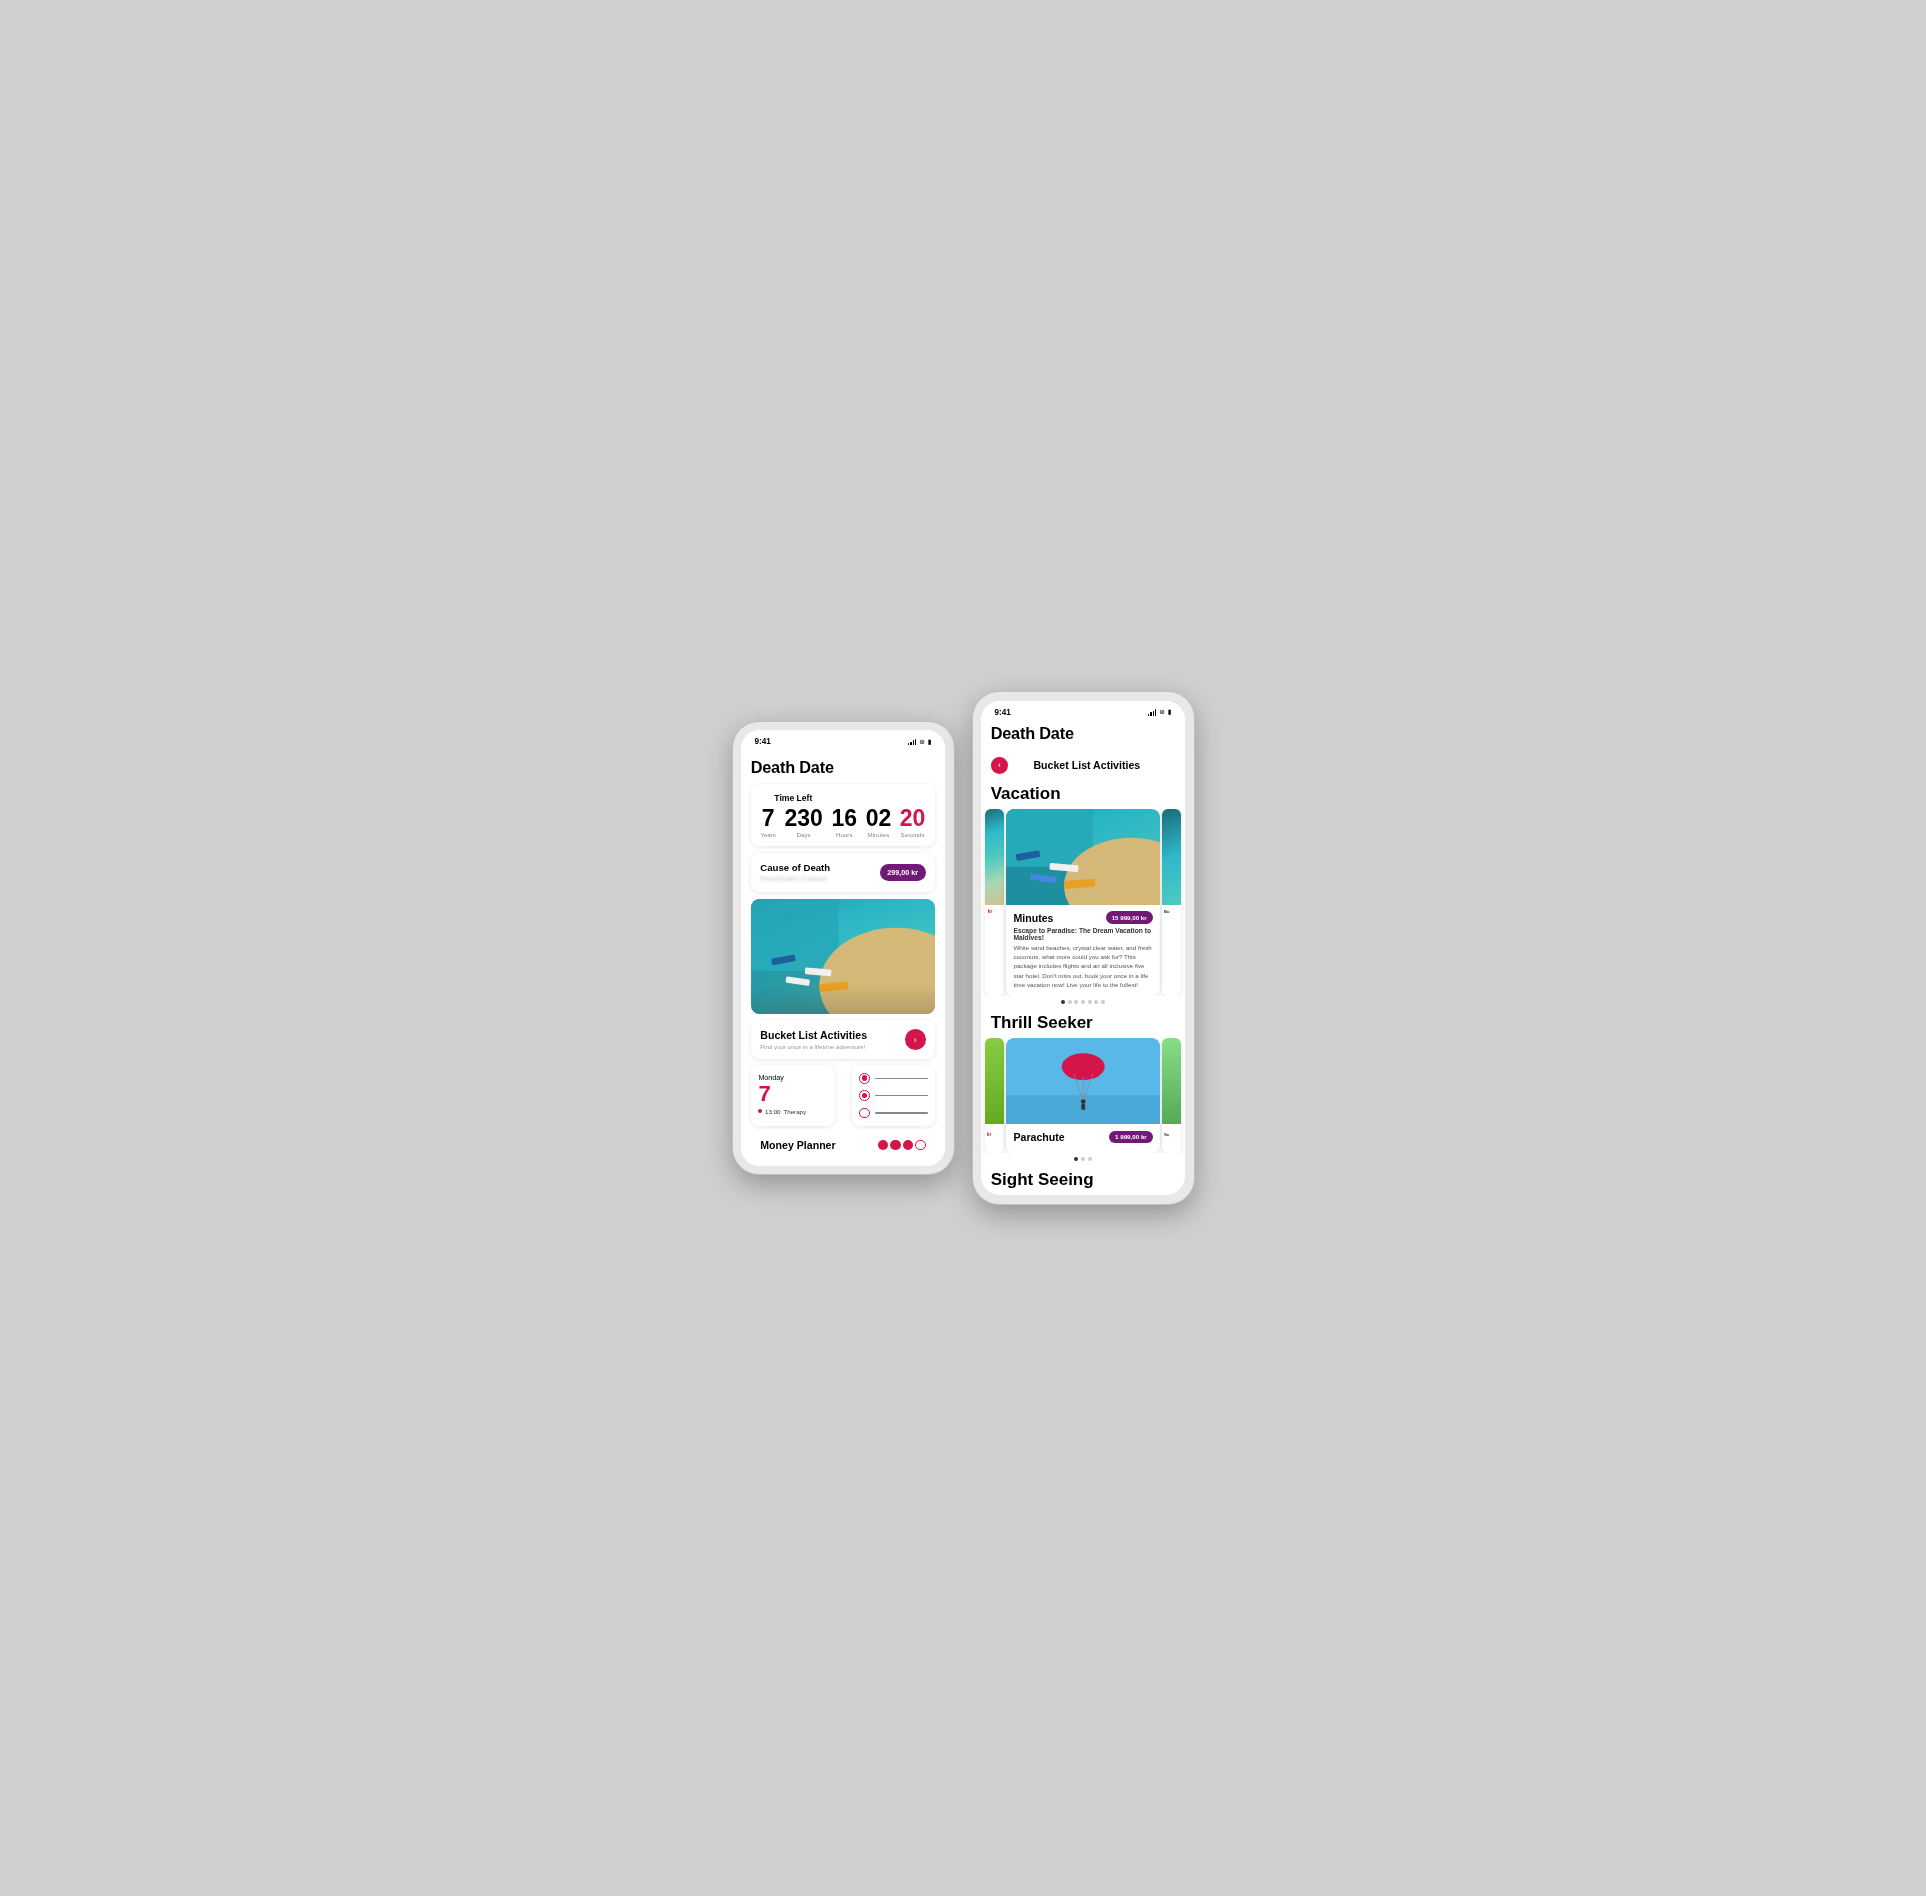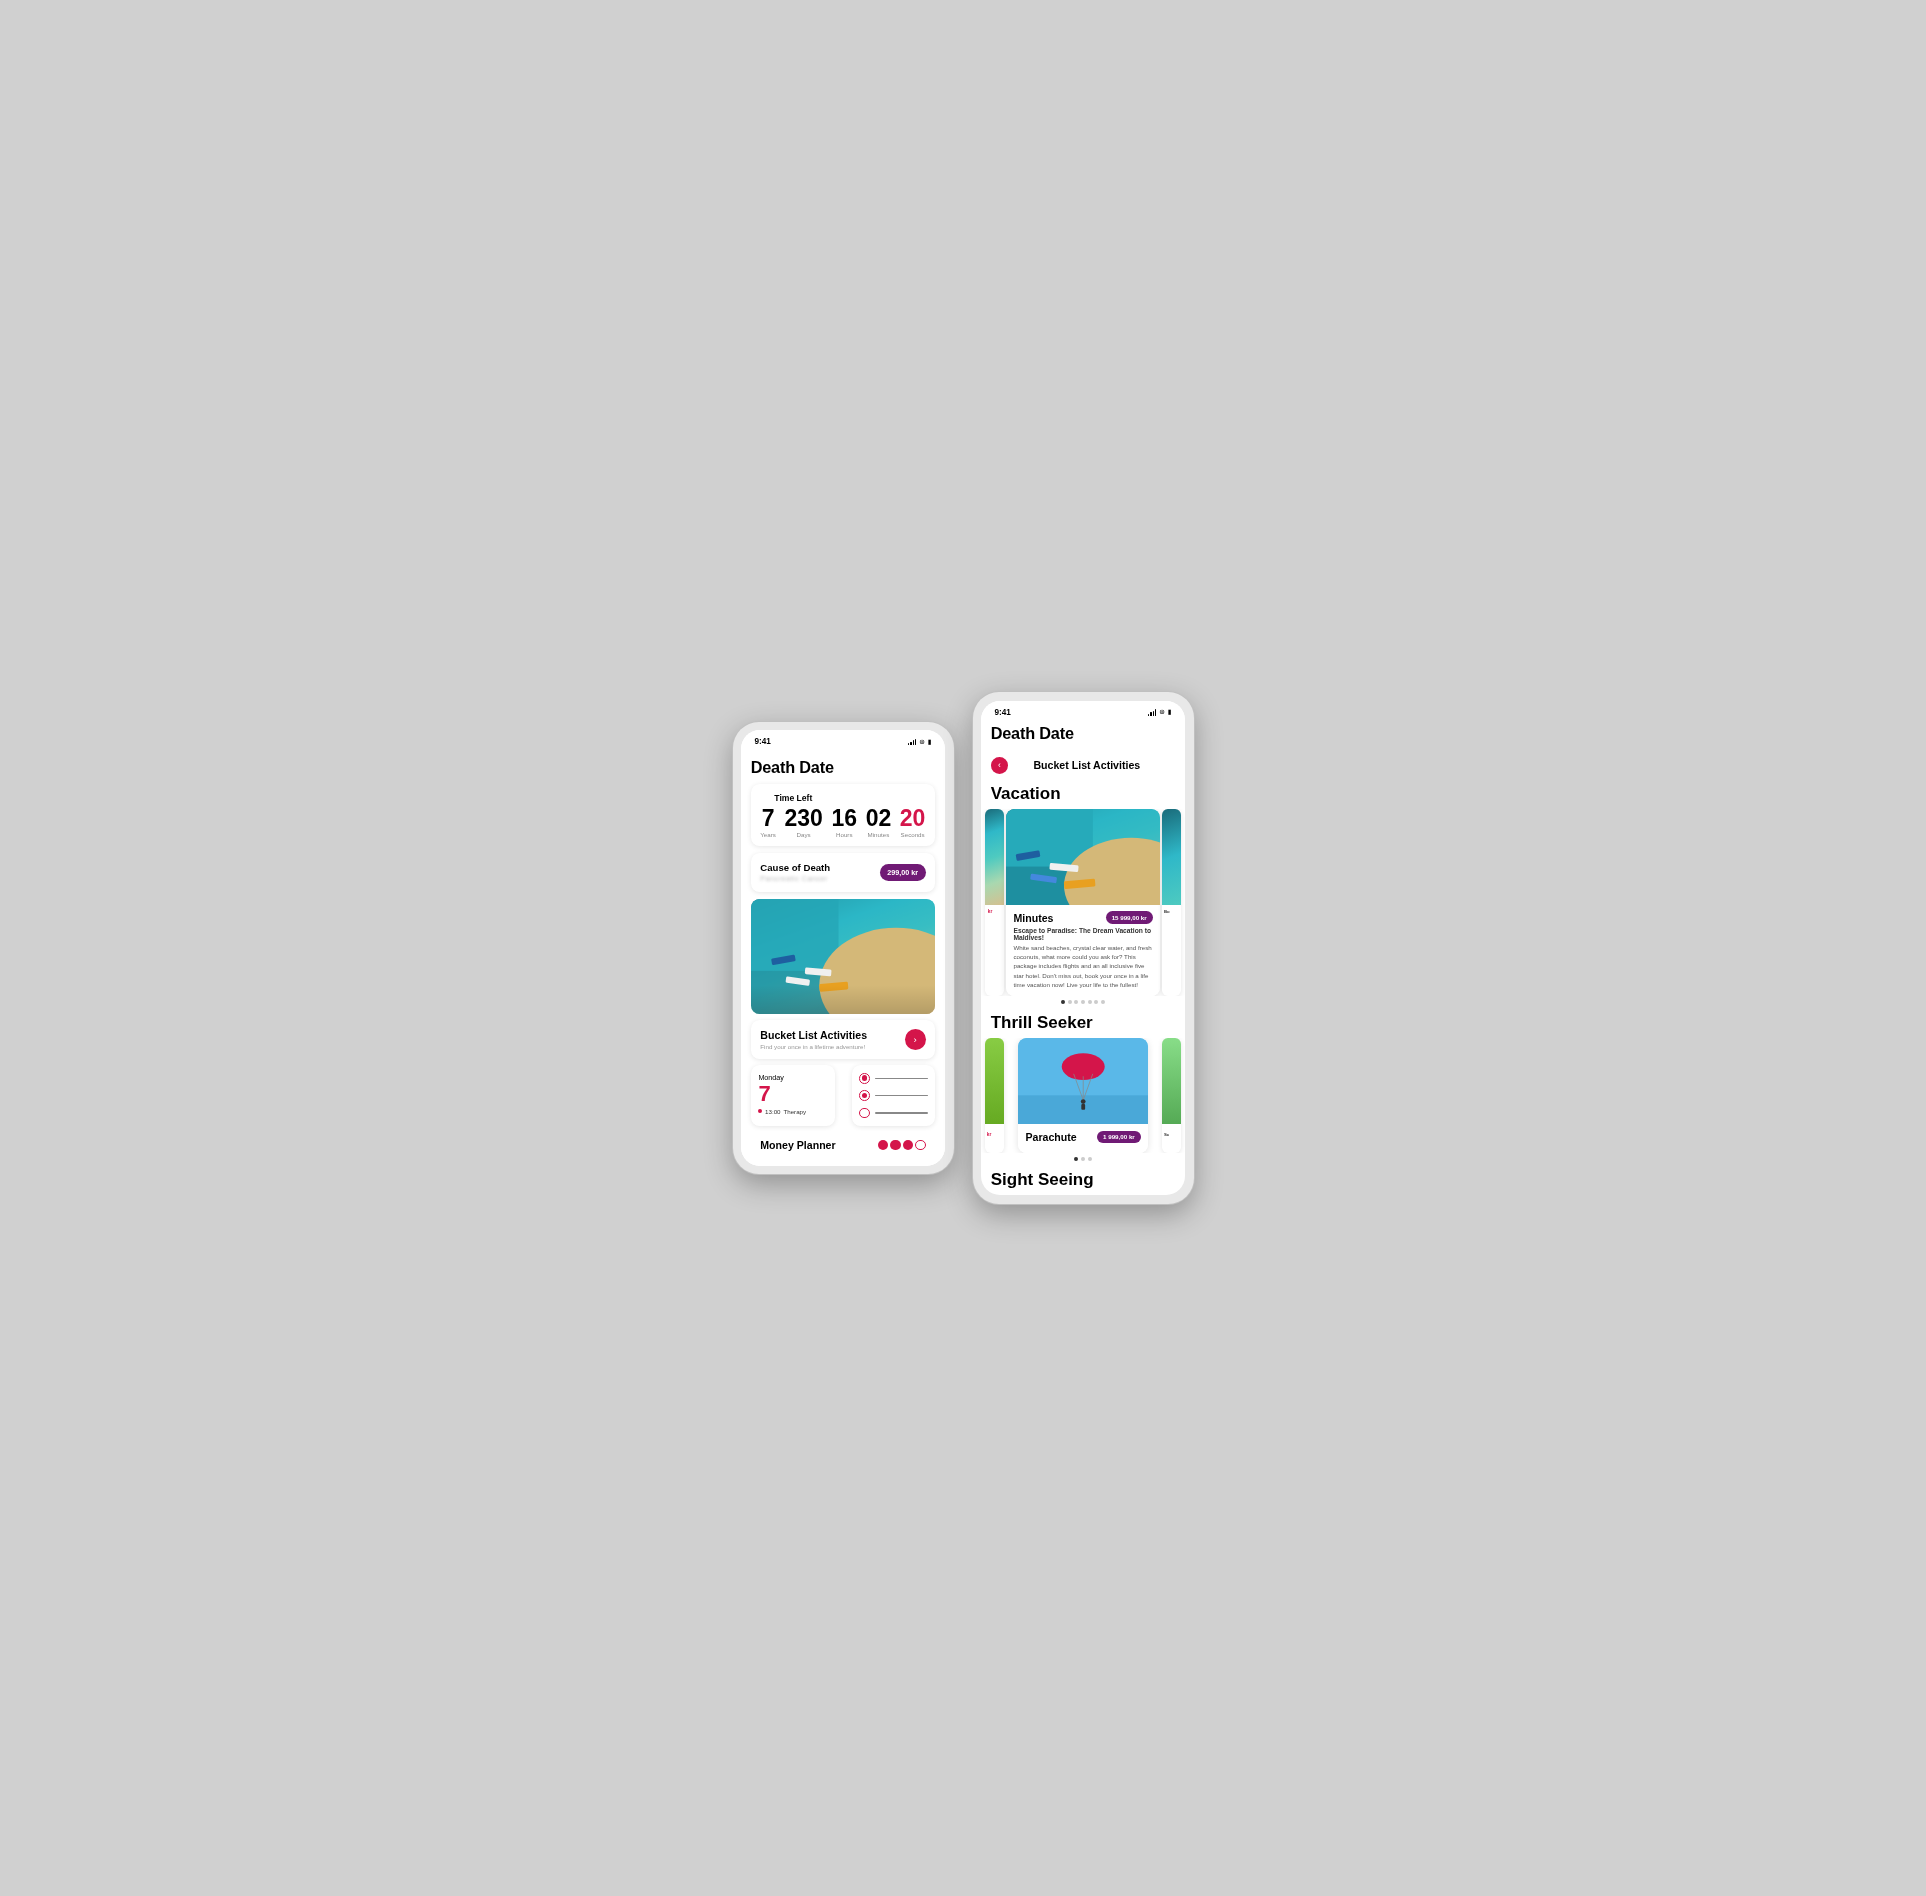--- a/index.html
+++ b/index.html
@@ -617,21 +617,21 @@
       <div class="dot"></div>
       <div class="dot"></div>
       <div class="dot"></div>
       <div class="dot"></div>
       <div class="dot"></div>
       <div class="dot"></div>
     </div>
 
     <div class="section-heading">Thrill Seeker</div>
 
-    <div style="display:flex; gap:12px; overflow:hidden;">
+    <div style="display:flex; gap:0; overflow:hidden;">
 
       <div style="width:19px;flex-shrink:0;background:#fff;border-radius:5.8px;overflow:hidden;box-shadow:0 1px 5.8px rgba(0,0,0,0.1);margin-left:3.8px;margin-right:1.9px;">
         <div style="width:100%;height:86px;background:linear-gradient(180deg,#88cc44,#66aa22);"></div>
         <div style="padding:4.8px 1.9px;"><span style="font-size:4.8px;color:#d4154a;font-weight:700;">kr</span></div>
       </div>
 
       <div class="activity-card" style="flex:1;margin:0 1.9px 0 0;">
         <div class="thrill-img">
           
           <svg width="100%" height="100%" viewBox="0 0 360 180" preserveAspectRatio="xMidYMid slice">

